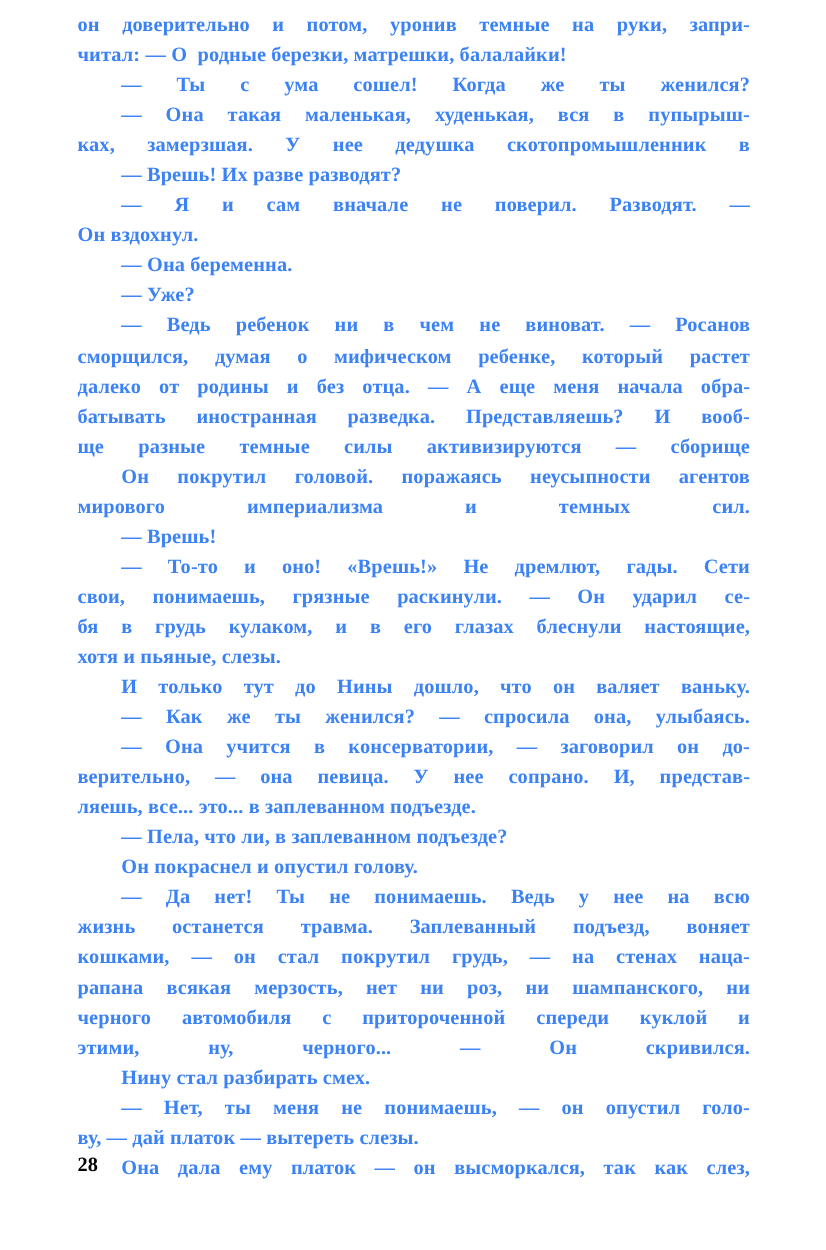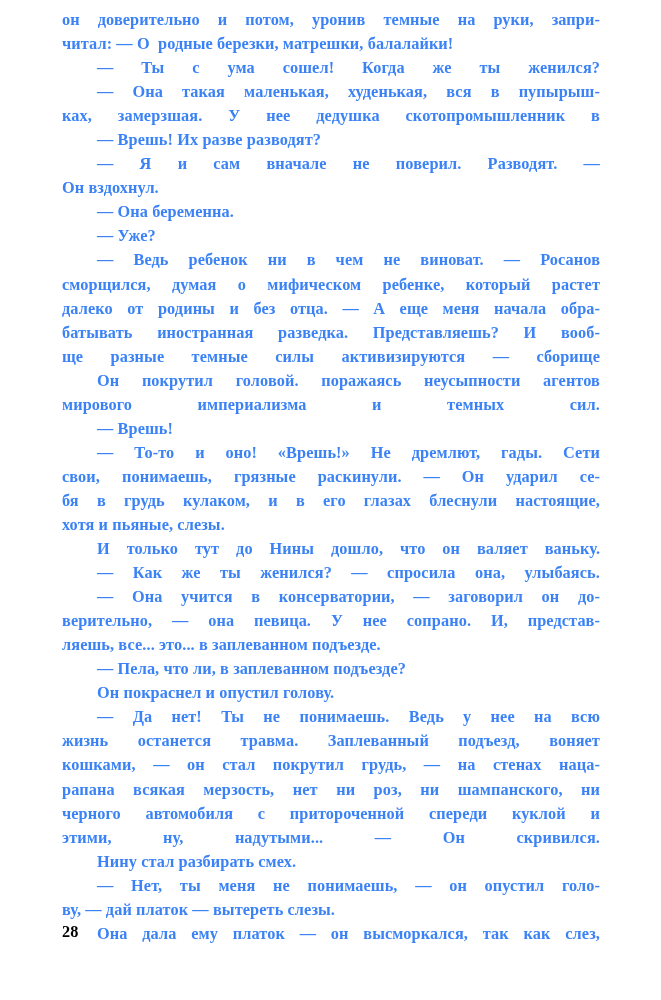--- a/index.html
+++ b/index.html
@@ -511,21 +511,21 @@
         <span class="gap"></span>
         <span class="w">куклой</span>
         <span class="gap"></span>
         <span class="w">и</span>
       </div>
       <div class="line just">
         <span class="w">этими,</span>
         <span class="gap"></span>
         <span class="w">ну,</span>
         <span class="gap"></span>
-        <span class="w">надутыми...</span>
+        <span class="w">черного...</span>
         <span class="gap"></span>
         <span class="w">—</span>
         <span class="gap"></span>
         <span class="w">Он</span>
         <span class="gap"></span>
         <span class="w">скривился.</span>
       </div>
       <div class="line indent plain">Нину стал разбирать смех.</div>
       <div class="line dash just">
         <span class="w">—</span>

